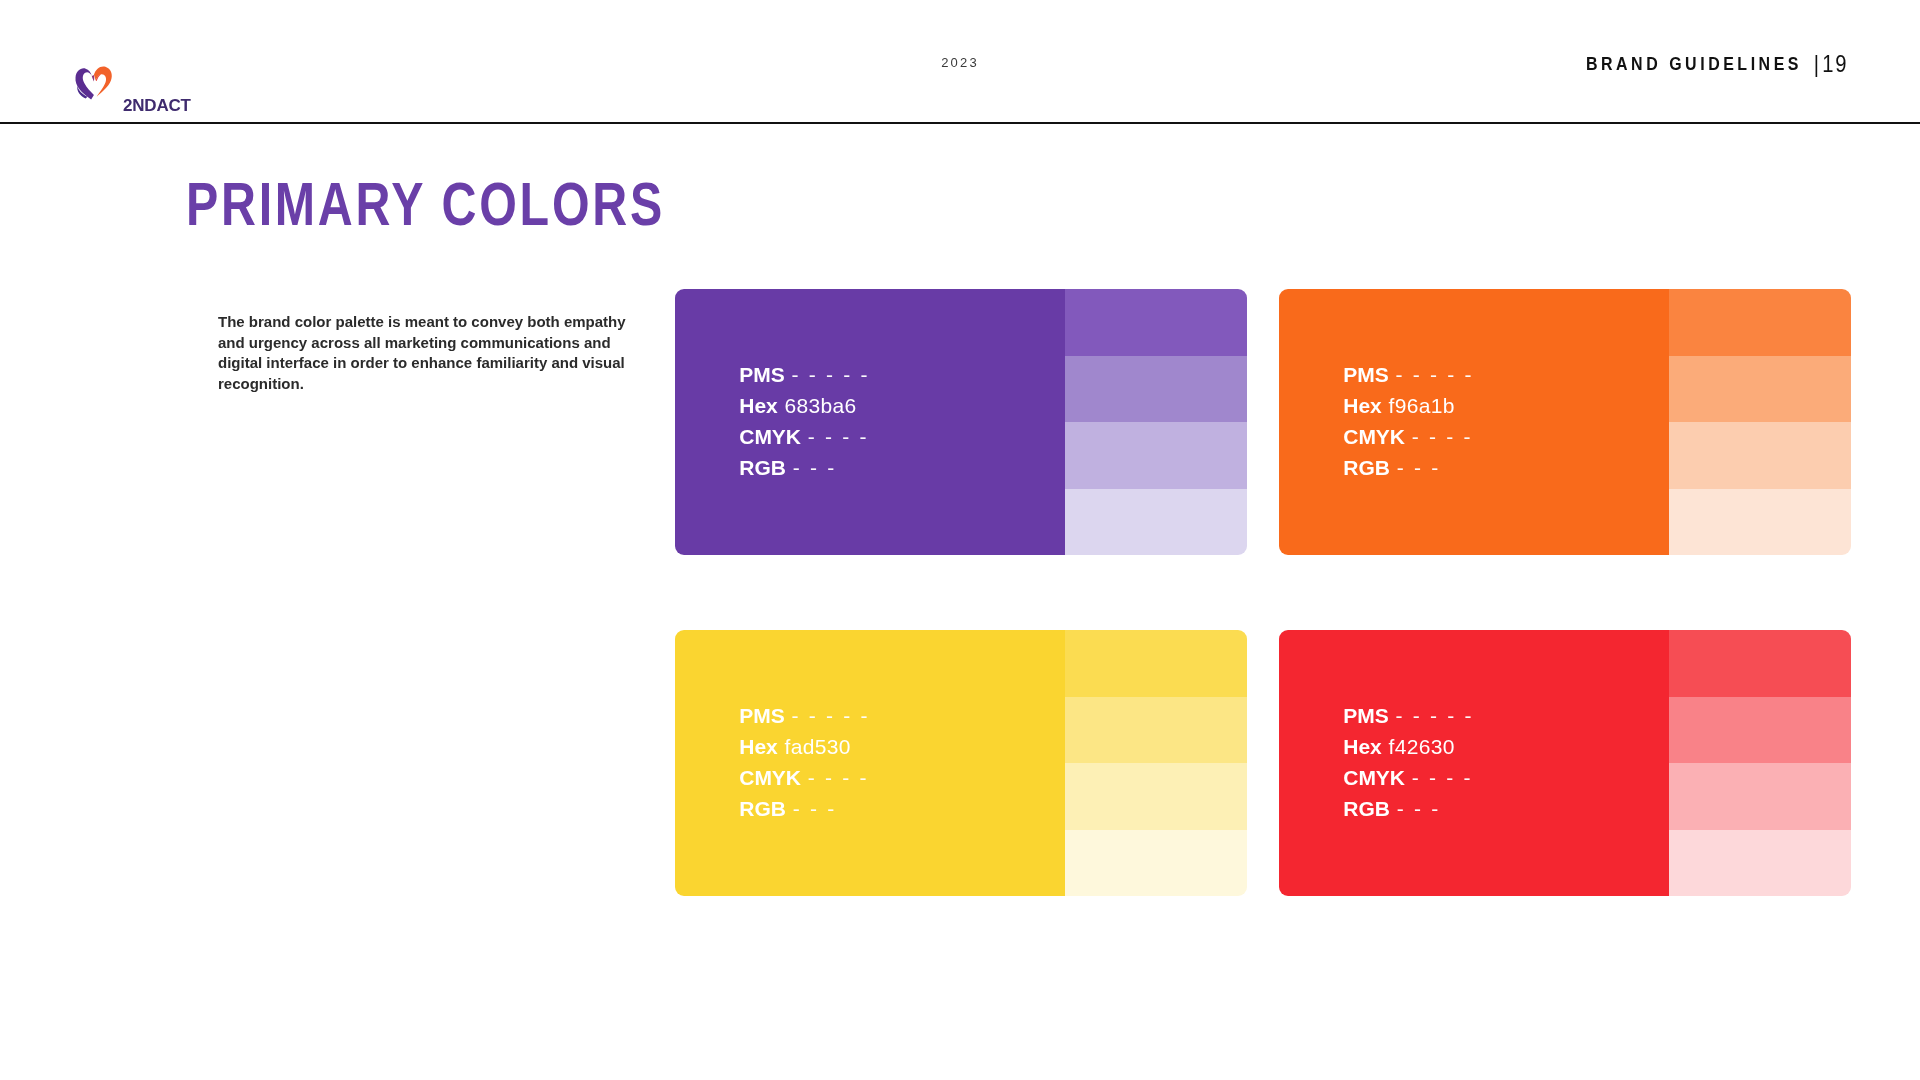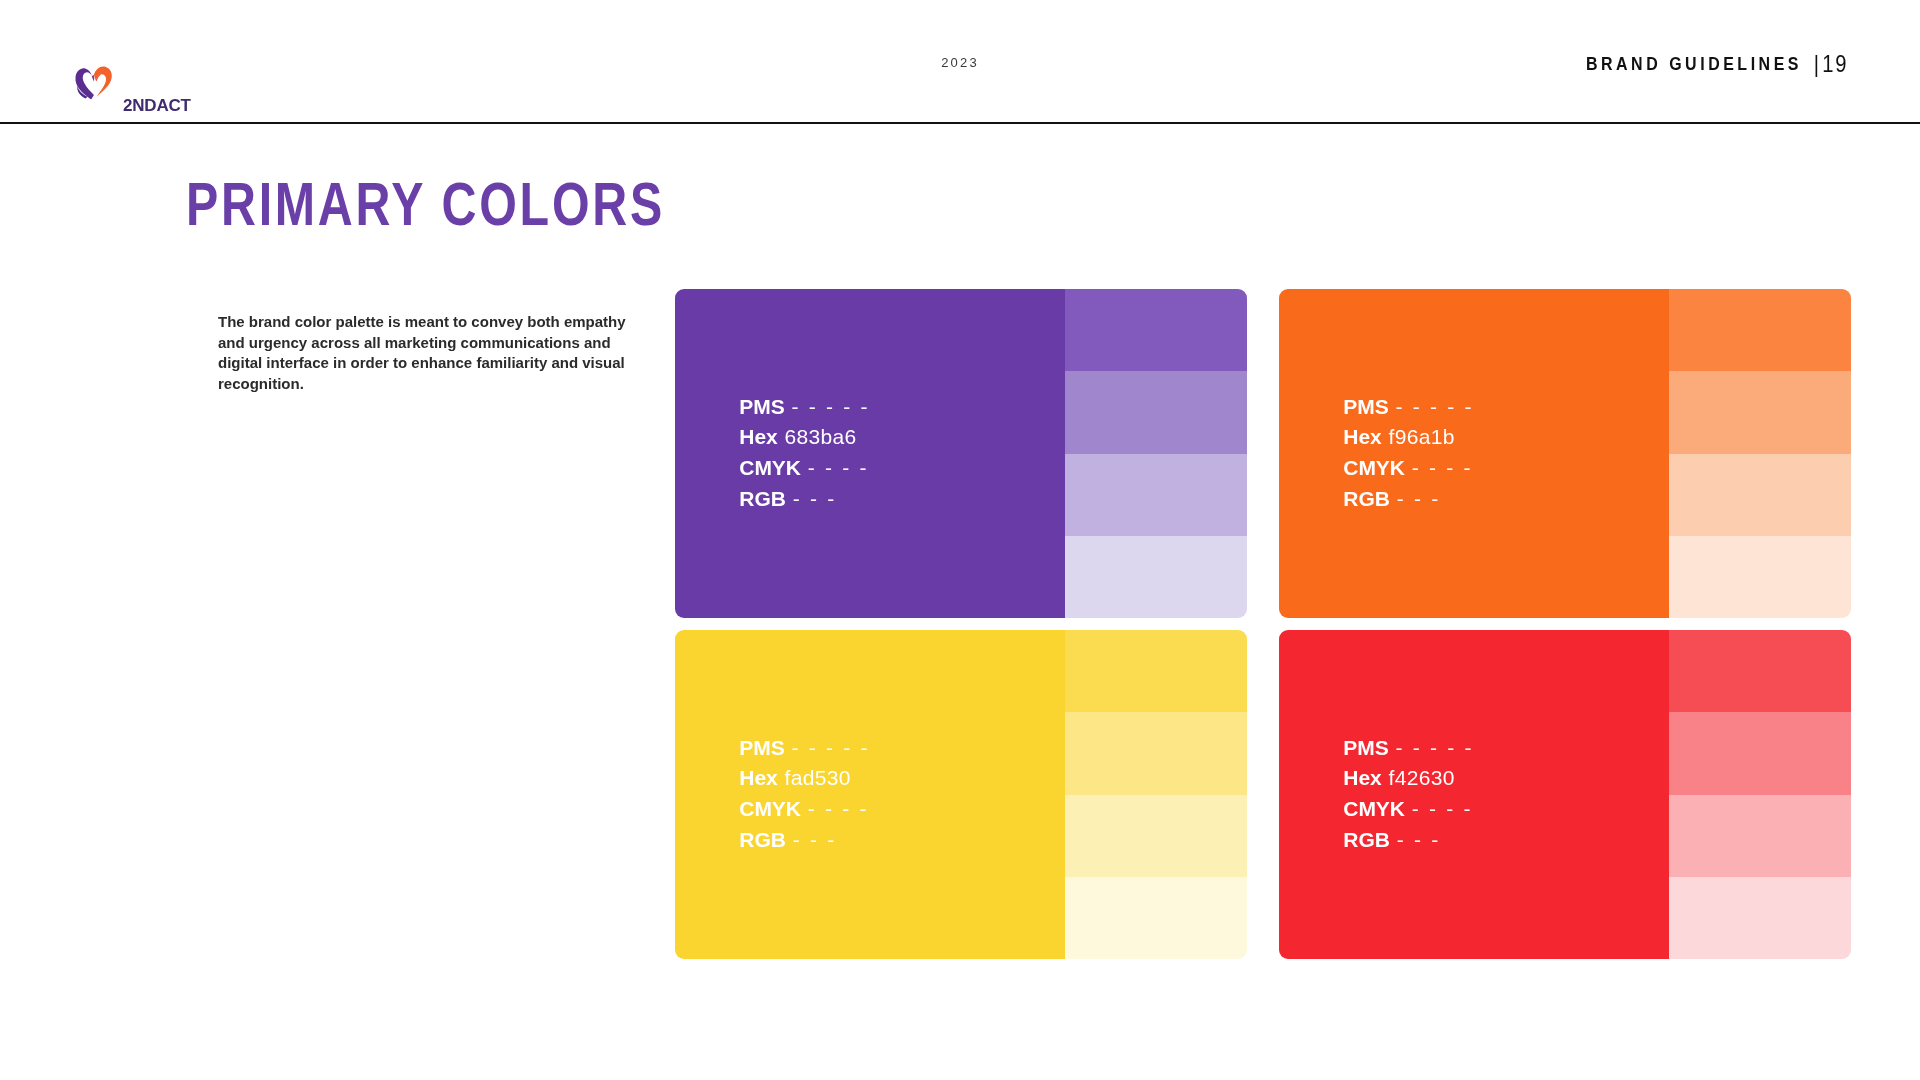--- a/index.html
+++ b/index.html
@@ -94,21 +94,21 @@
     margin-top:36px;
   }
 
   
   .grid{
     position:absolute;left:675px;top:289px;
     width:1176px;height:648px;
   }
   .card{
     position:absolute;
-    width:572px;height:329px;
+    width:572px;height:266px;
     border-radius:9px;
     overflow:hidden;
     display:flex;
   }
   .card.pos-0{left:0;top:0;}
   .card.pos-1{left:604px;top:0;}
   .card.pos-2{left:0;top:341px;}
   .card.pos-3{left:604px;top:341px;}
 
   .card-main{

